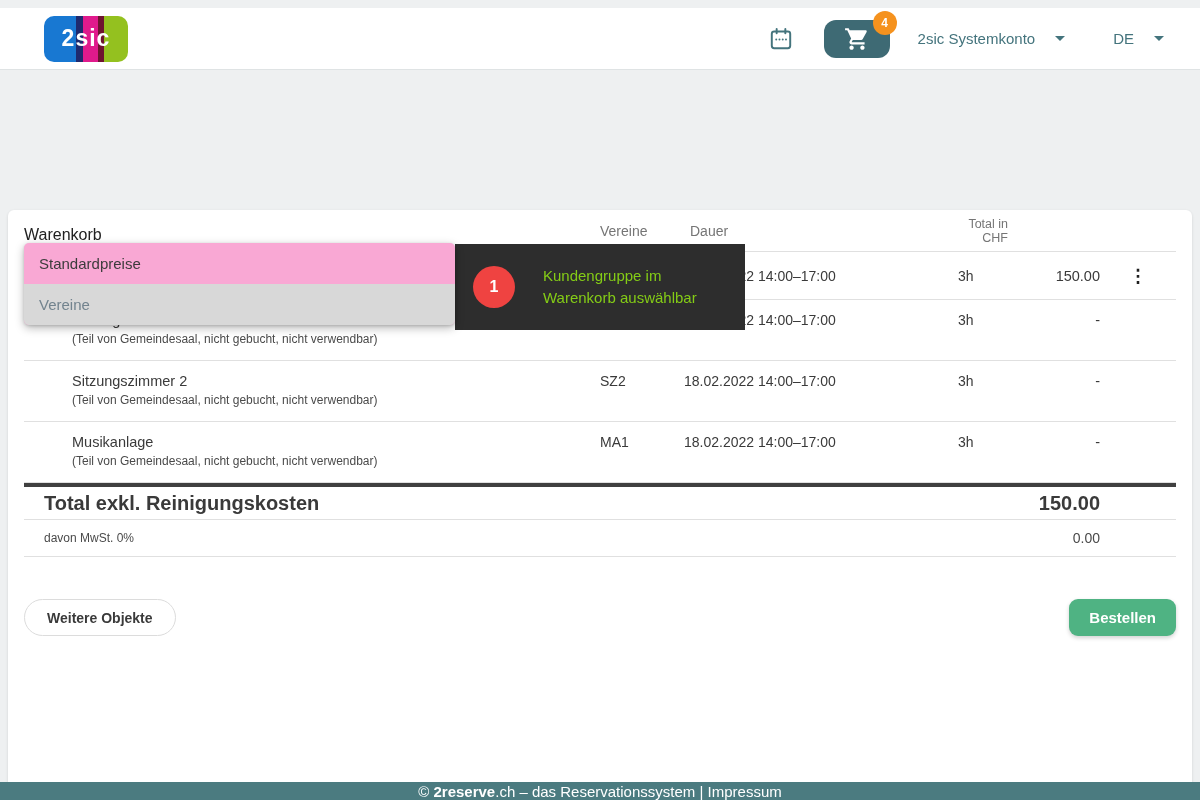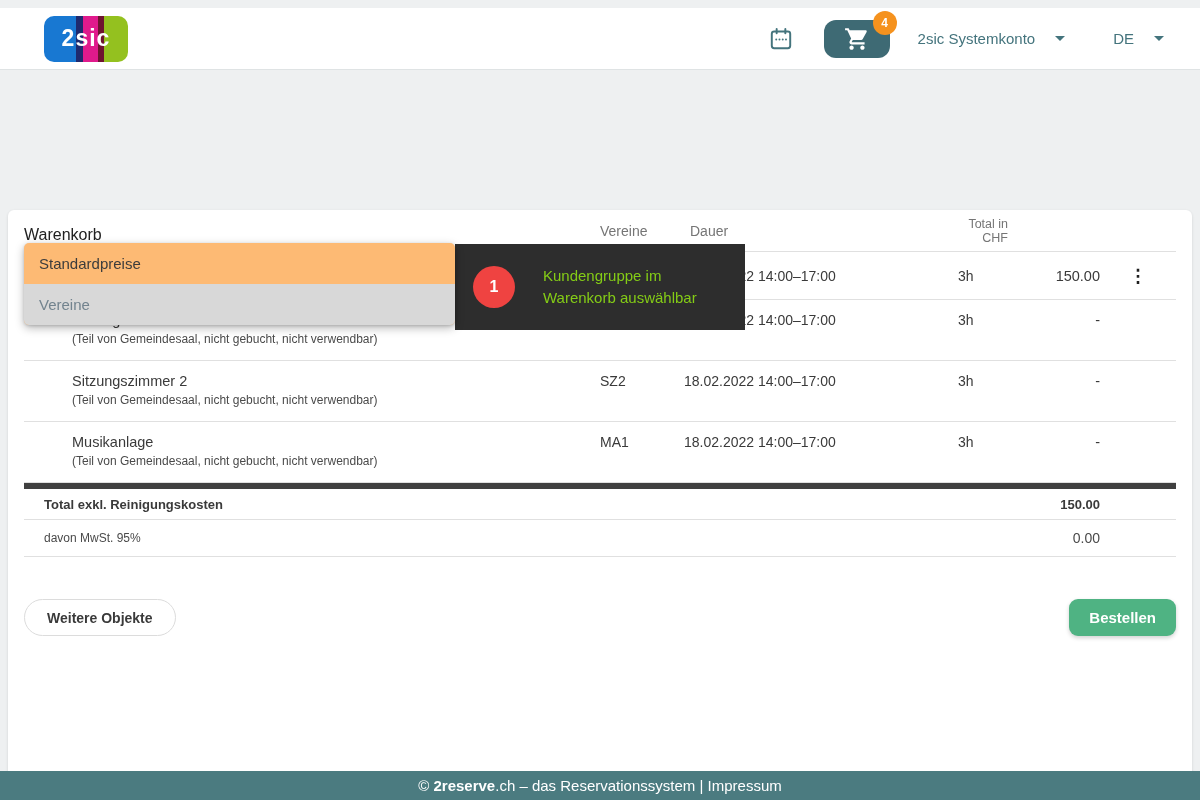--- a/index.html
+++ b/index.html
@@ -58,21 +58,21 @@
     box-shadow:0 1px 3px rgba(0,0,0,0.12);
   }
   .page-title {
     position:absolute; top:16px; left:16px;
     font-size:16px; font-weight:500; color:#212121; z-index:1;
   }
 
   
   .dropdown {
     position:absolute; left:16px; top:33px; width:431px; z-index:20;
-    background:#fdba74; border-radius:5px;
+    background:#f9a8d4; border-radius:5px;
     box-shadow:0 3px 10px rgba(0,0,0,0.28), 0 1px 3px rgba(0,0,0,0.15);
     overflow:hidden;
   }
   .dropdown-item {
     height:41px; line-height:41px; padding-left:15px; font-size:15px; color:#3c3c3c; cursor:pointer;
   }
   .dropdown-item.selected { background:#d8d8d8; color:#72838e; }
 
   
   .tooltip {
@@ -107,42 +107,42 @@
   .data-row.sub > div { padding-top:12px; }
   .data-row .cell-name { padding-left:20px; }
   .data-row.sub .cell-name { padding-left:48px; }
   .row-note { font-size:12px; color:#4a4a4a; margin-top:4px; }
   .cell-artikel, .cell-wann, .cell-dauer { font-size:14px; }
   .kebab {
     background:none; border:none; cursor:pointer; font-size:18px; font-weight:bold;
     color:#1f1f1f; line-height:14px; letter-spacing:0; padding:4px 8px;
   }
 
-  .total-row { height:37px; border-top:6px solid #404040; font-weight:bold; font-size:13px; }
+  .total-row { height:37px; border-top:4px solid #404040; font-weight:bold; font-size:20px; }
   .total-row .cell-label, .vat-row .cell-label { padding-left:20px; grid-column:1 / span 4; }
   .total-row .cell-value, .vat-row .cell-value { text-align:right; grid-column:5; }
   .vat-row { height:37px; font-size:12px; color:#4a4a4a; }
   .vat-row .cell-value { font-size:14px; }
 
   
   .actions-bar {
     margin:42px 16px 0 16px; display:flex; justify-content:space-between; align-items:center;gap:25px;
   }
   .btn-secondary {
     height:37px; padding:0 22px; border:1px solid #dcdcdc; border-radius:19px; background:#fff;
     font-size:14px; font-weight:600; color:#3a3a3a; cursor:pointer; font-family:inherit;
   }
   .btn-primary {
     height:37px; padding:0 20px; border:none; border-radius:9px; background:#4fb383;
     font-size:15px; font-weight:bold; color:#fff; cursor:pointer; font-family:inherit;
     box-shadow:0 2px 4px rgba(0,0,0,0.18);
     text-align:center;
   }
   .bottom-bar {
-    position:absolute; bottom:0; left:0; width:100%; height:29px; background:#4b7b80;
+    position:absolute; bottom:0; left:0; width:100%; height:18px; background:#4b7b80;
     display:flex; align-items:center; justify-content:center;
     color:#fff; font-size:15px;
   }
   .bottom-bar a { color:#fff; text-decoration:none; }
   .bottom-bar b { font-weight:bold; }
 </style>
 </head>
 <body>
 
 <div class="header">
@@ -270,21 +270,21 @@
     </div>
   </div>
       </div>
 
     <div class="trow total-row">
       <div class="cell-label">Total exkl. Reinigungskosten</div>
       <div class="cell-value cell-preis">150.00</div>
       <div class="cell-actions"></div>
     </div>
     <div class="trow vat-row">
-      <div class="cell-label">davon MwSt. 95%</div>
+      <div class="cell-label">davon MwSt. 0%</div>
       <div class="cell-value cell-preis">0.00</div>
       <div class="cell-actions"></div>
     </div>
   </div>
 
   <div class="actions-bar">
     <button class="btn-secondary">Weitere Objekte</button>
     <button class="btn-primary">Bestellen</button>
   </div>
 </div>

